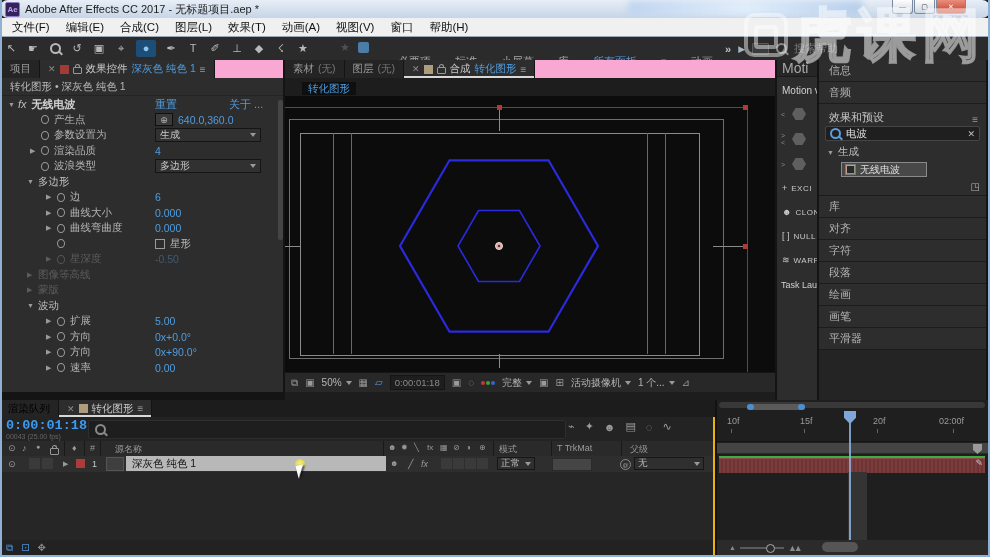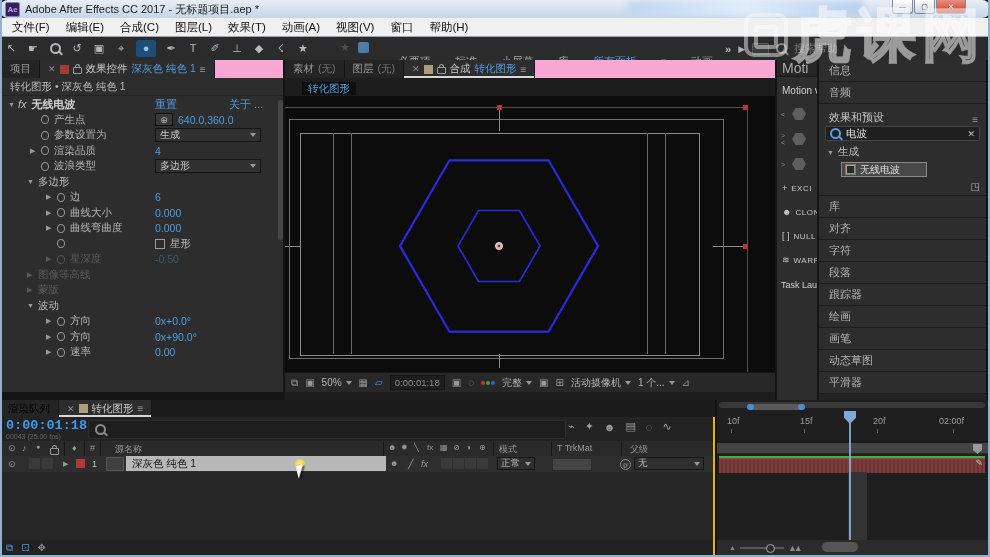--- a/index.html
+++ b/index.html
@@ -486,20 +486,32 @@
 
             <span class="lbl">波动</span>
             <span class="valwrap">
 
               <span class="val"></span>
 
             </span>
           </div>
 
 
+          <div class="ec-row lv1">
+            <span class="arr">▶</span>
+            <span class="sw">
+              <i></i>
+            </span>
+            <span class="lbl">扩展</span>
+            <span class="valwrap">
+
+              <span class="val">5.00</span>
+
+            </span>
+          </div>
 
           <div class="ec-row lv1">
             <span class="arr">▶</span>
             <span class="sw">
               <i></i>
             </span>
             <span class="lbl">方向</span>
             <span class="valwrap">
 
               <span class="val">0x+0.0°</span>
@@ -689,24 +701,22 @@
         </div>
         <div style="height:14px"></div>
         <span class="fxp-corner">◳</span>
       </div>
       <div>
 
       <div class="rp-head">库</div>
           <div class="rp-head">对齐</div>
           <div class="rp-head">字符</div>
           <div class="rp-head">段落</div>
-          <div class="rp-head">跟踪器</div>
           <div class="rp-head">绘画</div>
           <div class="rp-head">画笔</div>
-          <div class="rp-head">动态草图</div>
           <div class="rp-head">平滑器</div>
         </div>
     </div>
   </div>
 
   <div class="tl">
     <div class="tl-tabs">
       <span class="tab">
           <span>渲染队列</span>
         </span>

